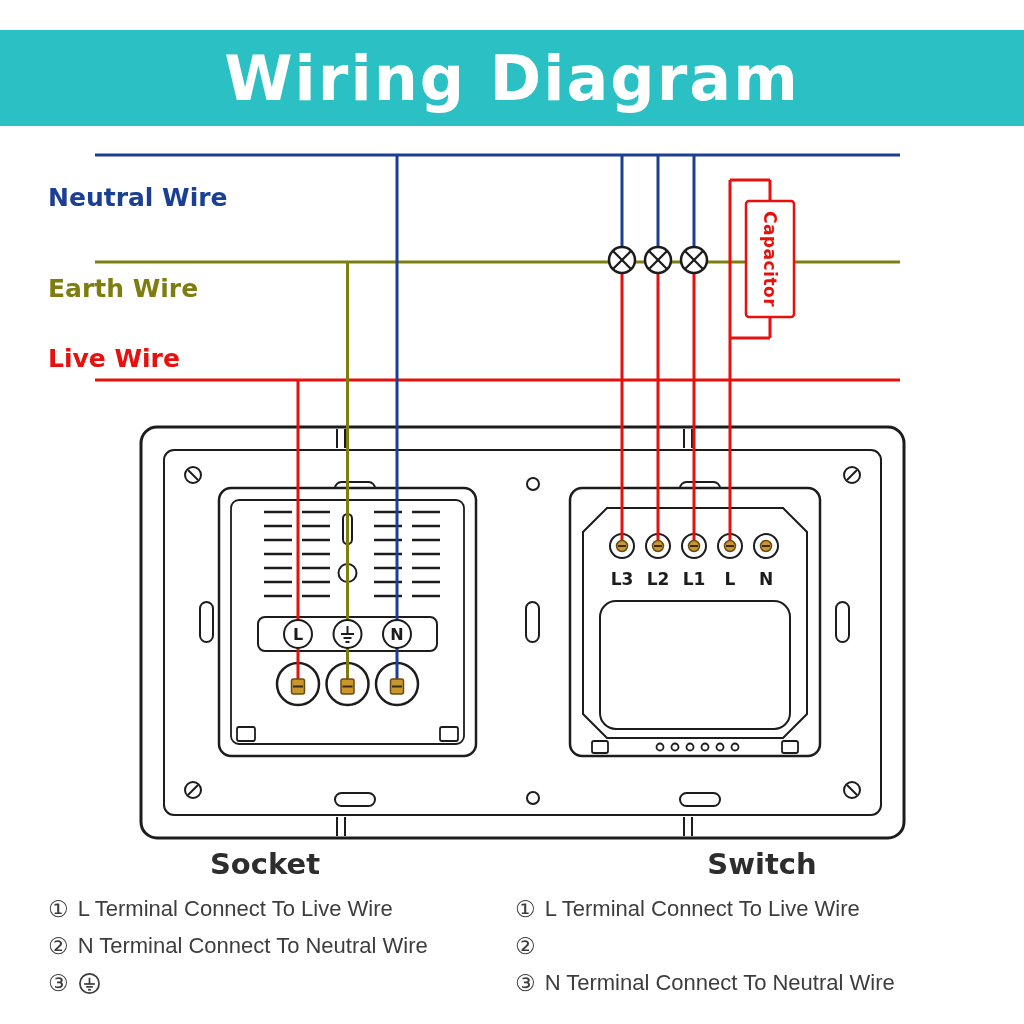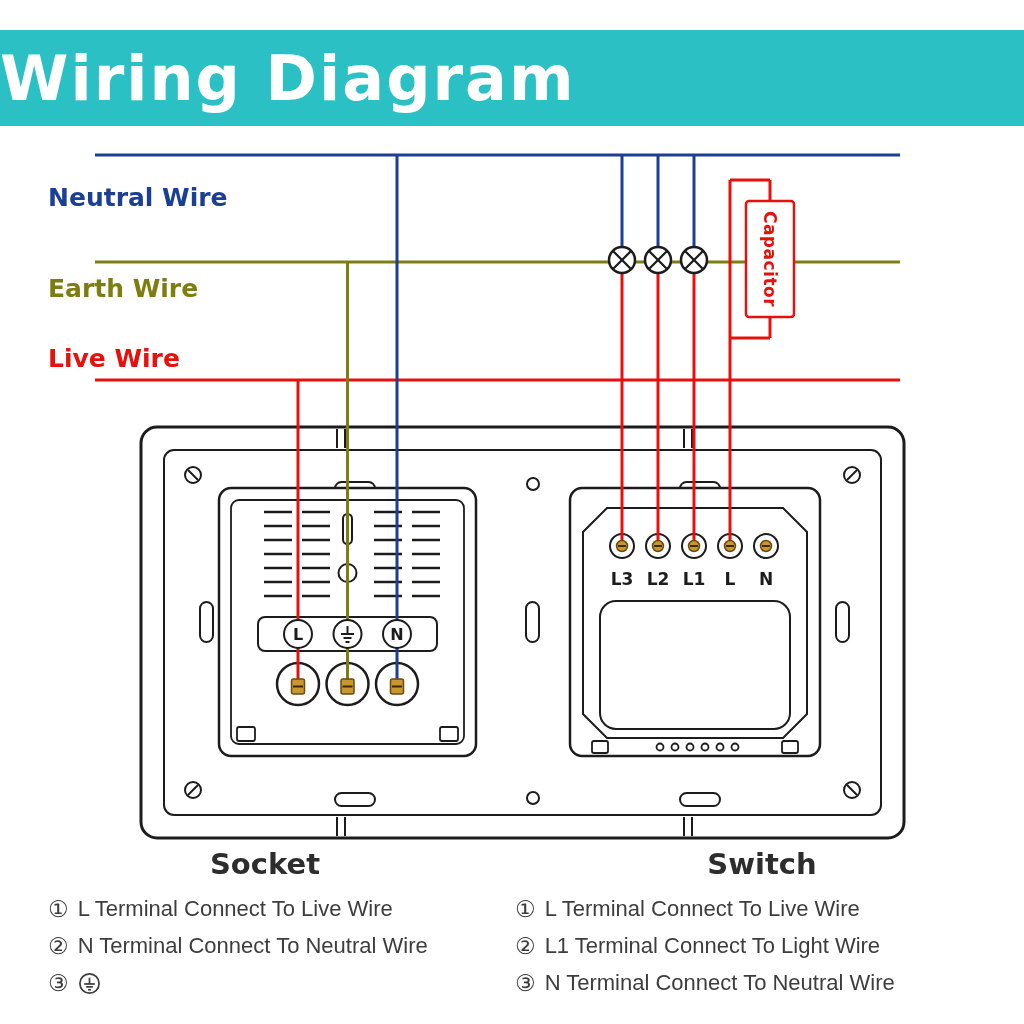--- a/index.html
+++ b/index.html
@@ -7,21 +7,21 @@
     --ink:#1C1C1C; --screw:#C9972F; --text:#3D3D3D;
   }
   *{box-sizing:border-box;}
   html,body{margin:0;padding:0;}
   body{
     width:1024px;height:1024px;background:#fff;overflow:hidden;
     font-family:"Liberation Sans","DejaVu Sans",sans-serif;
   }
   .header{
     margin-top:30px;height:96px;width:100%;background:var(--teal);
-    display:flex;align-items:center;
+    display:flex;align-items:center;justify-content:center;
   }
   .header .title{
     font-family:"DejaVu Sans","Liberation Sans",sans-serif;
     font-size:62px;font-weight:bold;color:#fff;letter-spacing:2px;
   }
   svg.diagram{display:block;width:1024px;height:760px;}
 
   
   .w{fill:none;stroke-width:3;stroke-linecap:butt;}
   .neutral{stroke:var(--neutral);} .earth{stroke:var(--earth);} .live{stroke:var(--live);}
@@ -293,20 +293,19 @@
       </svg>
     </div>
   </div>
   <div class="legend-col right">
     <div class="legend-item">
       <span class="lnum">①</span>
       <span class="ltext">L Terminal Connect To Live Wire</span>
     </div>
     <div class="legend-item">
       <span class="lnum">②</span>
-      <span class="ltext">L1 Terminal Connect To Light Wire</span>
     </div>
     <div class="legend-item">
       <span class="lnum">③</span>
       <span class="ltext">N Terminal Connect To Neutral Wire</span>
     </div>
   </div>
 </div>
 
 </body></html>

